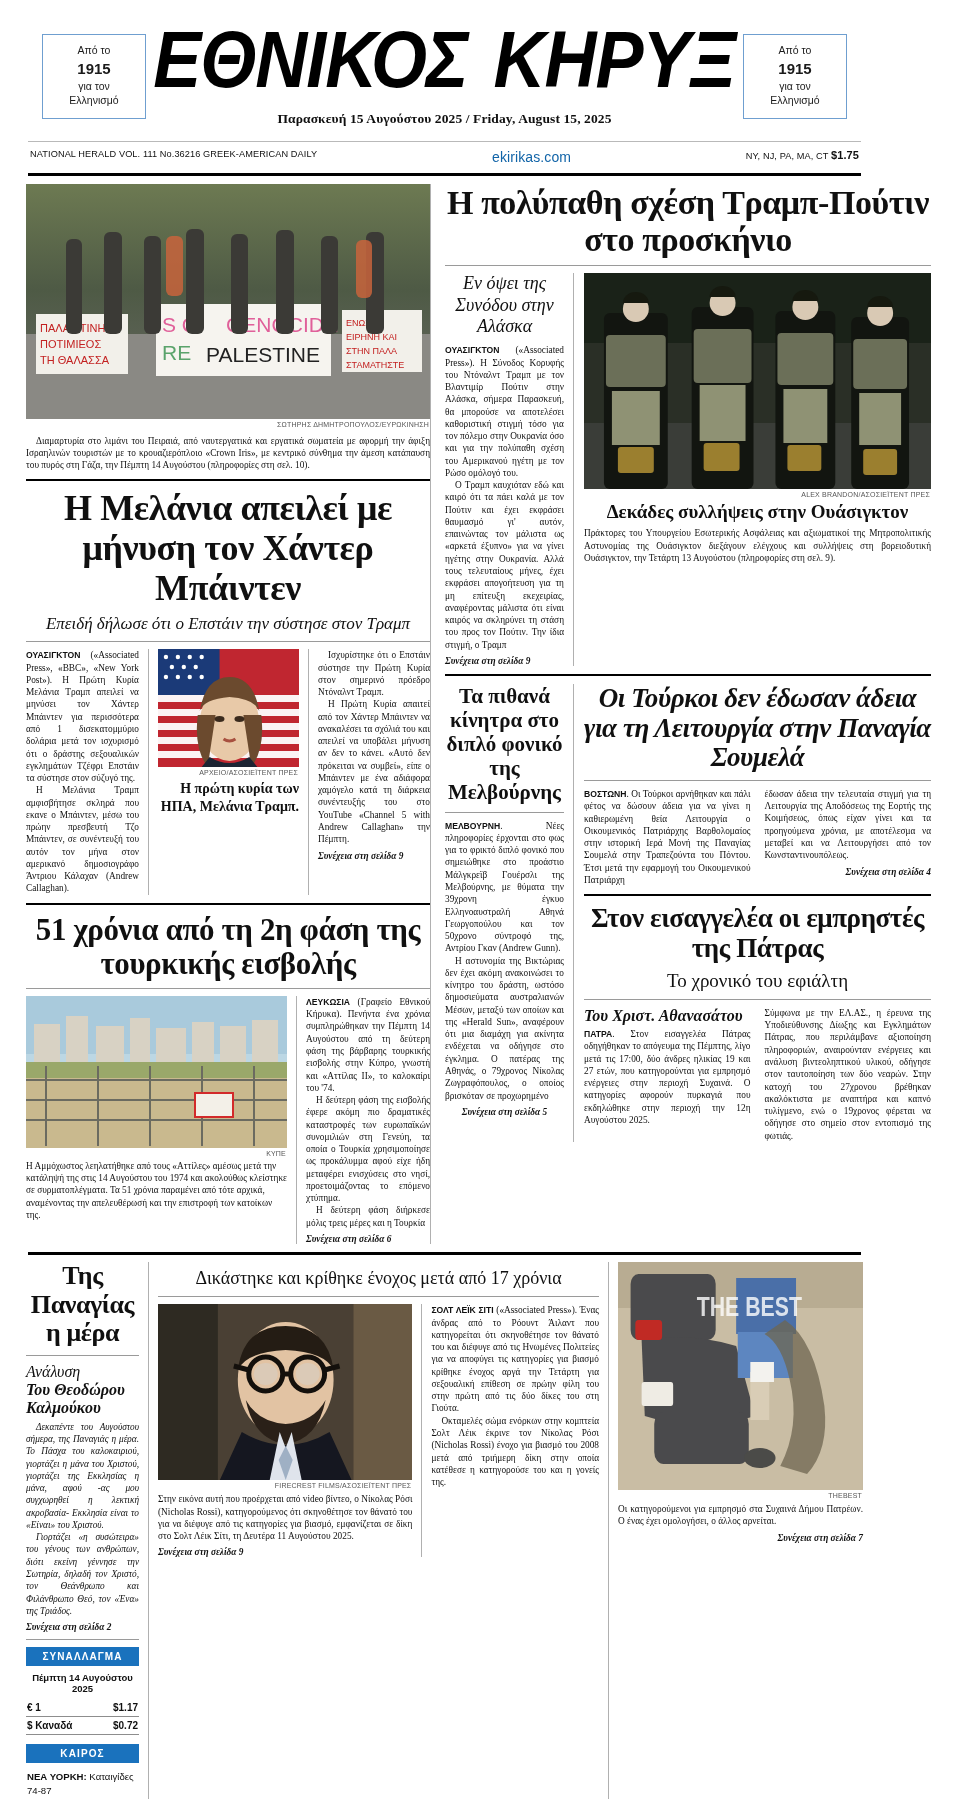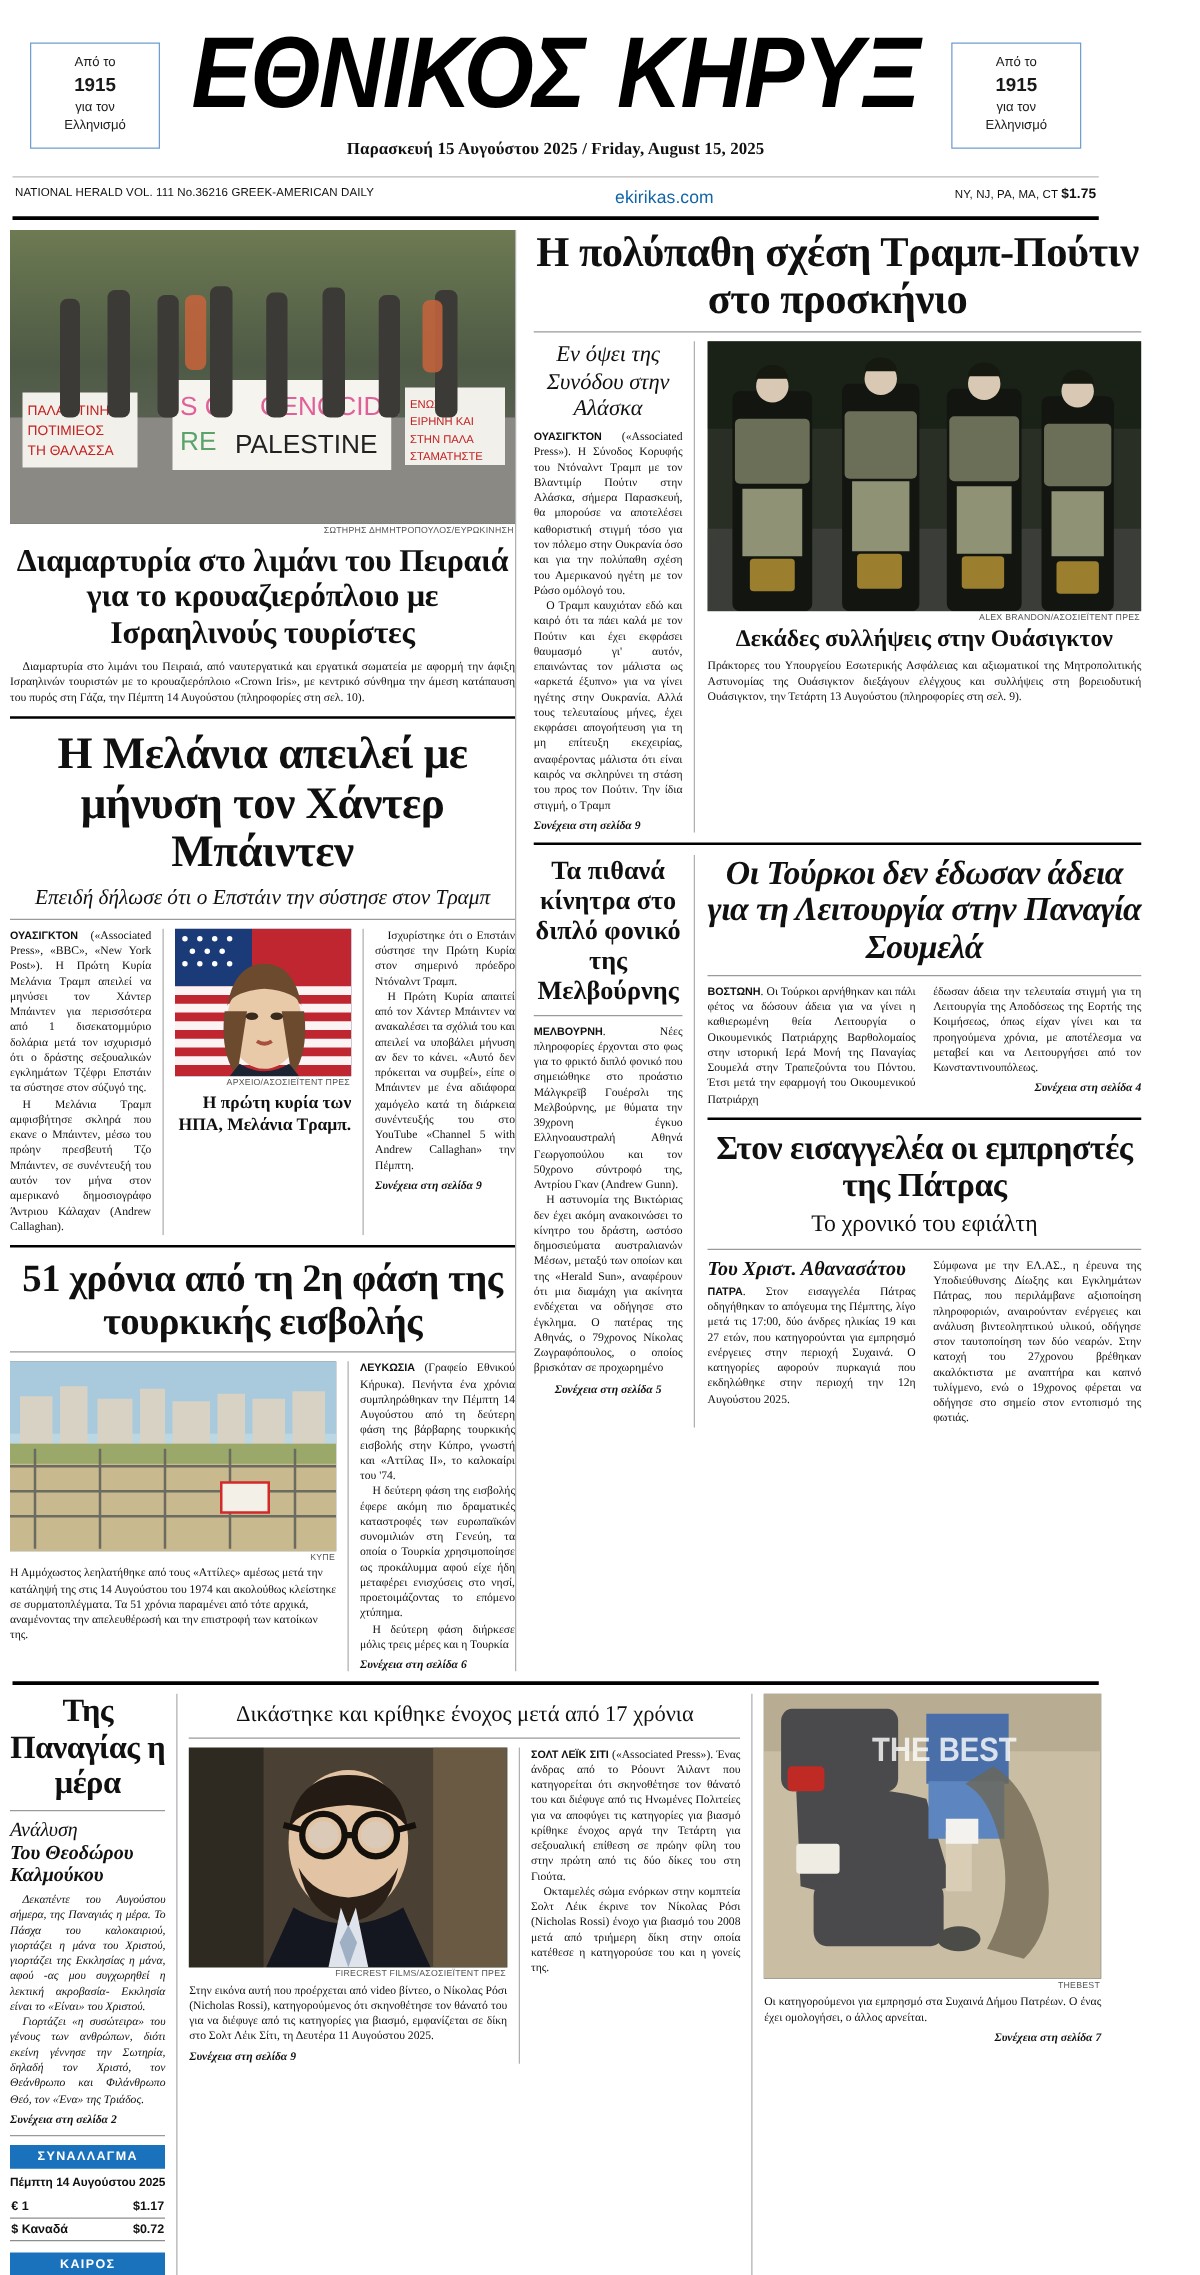--- a/index.html
+++ b/index.html
@@ -6,21 +6,21 @@
   * { box-sizing: border-box; margin: 0; padding: 0; }
   html, body { width: 960px; }
   body {
     background: #ffffff;
     font-family: "Liberation Serif", "DejaVu Serif", serif;
     color: #101010;
     width: 960px;
     height: 1820px;
     overflow: hidden;
   }
-  .page { width: 889px; height: 1820px; position: relative; padding: 0 8px; }
+  .page { width: 889px; height: 1820px; position: relative; padding: 0 26px; }
 
   
   .masthead { display: flex; align-items: center; justify-content: space-between;
               padding: 26px 16px 4px 16px; }
   .since-box { width: 104px; border: 1.5px solid #6f9fd0; text-align: center;
                padding: 9px 2px 10px 2px; line-height: 1.32;
                font-family: "Liberation Sans", sans-serif; font-size: 10.5px; color: #1a1a1a; }
   .since-box .yr { font-size: 15px; font-weight: bold; display: block; margin: 1px 0; }
   .since-box span { display: block; }
   .title-wrap { flex: 1; text-align: center; }
@@ -164,21 +164,20 @@
               <rect x="295" y="52" width="17" height="98" rx="6"></rect>
                 <rect x="340" y="48" width="18" height="102" rx="6"></rect>
             </g>
             <g fill="#c8643c" opacity=".85">
               <rect x="140" y="52" width="17" height="60" rx="6"></rect>
                 <rect x="330" y="56" width="16" height="58" rx="6"></rect>
             </g>
           </svg>
         </div>
         <div class="credit">ΣΩΤΗΡΗΣ ΔΗΜΗΤΡΟΠΟΥΛΟΣ/ΕΥΡΩΚΙΝΗΣΗ</div>
-        <h1 class="deck">Διαμαρτυρία στο λιμάνι του Πειραιά για το κρουαζιερόπλοιο με Ισραηλινούς τουρίστες</h1>
         <p class="body ind" style="margin-top:7px">Διαμαρτυρία στο λιμάνι του Πειραιά, από ναυτεργατικά και εργατικά σωματεία με αφορμή την άφιξη Ισραηλινών τουριστών με το κρουαζιερόπλοιο «Crown Iris», με κεντρικό σύνθημα την άμεση κατάπαυση του πυρός στη Γάζα, την Πέμπτη 14 Αυγούστου (πληροφορίες στη σελ. 10).</p>
       </div>
 
       <div class="hr-blk"></div>
 
       <div>
         <h1 class="mega">Η Μελάνια απειλεί με μήνυση τον Χάντερ Μπάιντεν</h1>
         <h2 class="sub">Επειδή δήλωσε ότι ο Επστάιν την σύστησε στον Τραμπ</h2>
         <div class="hr-thin"></div>
 

